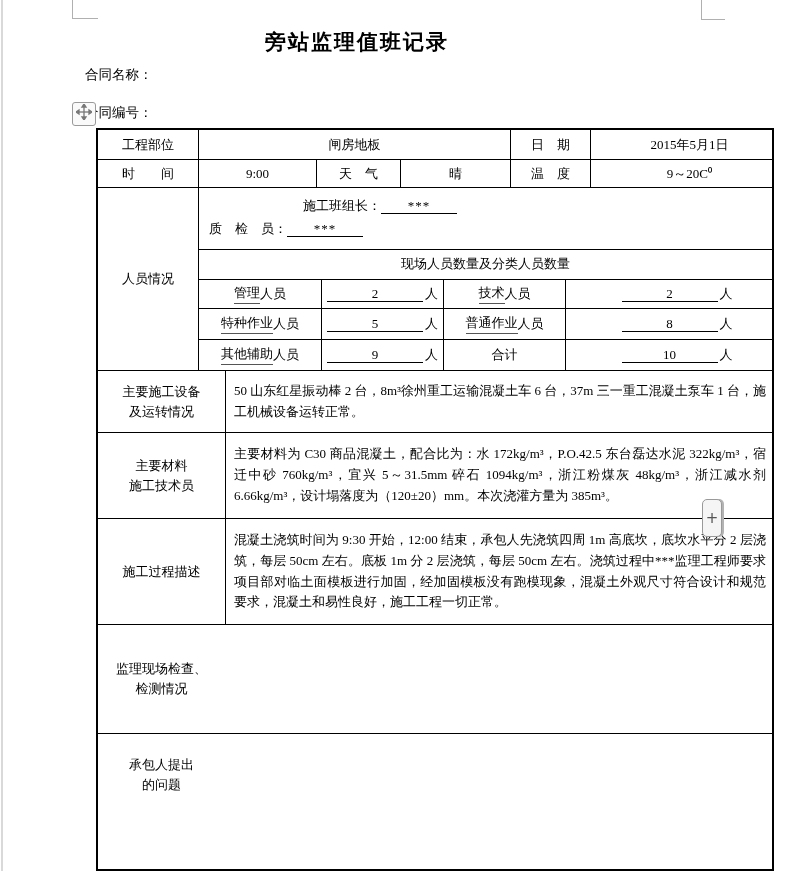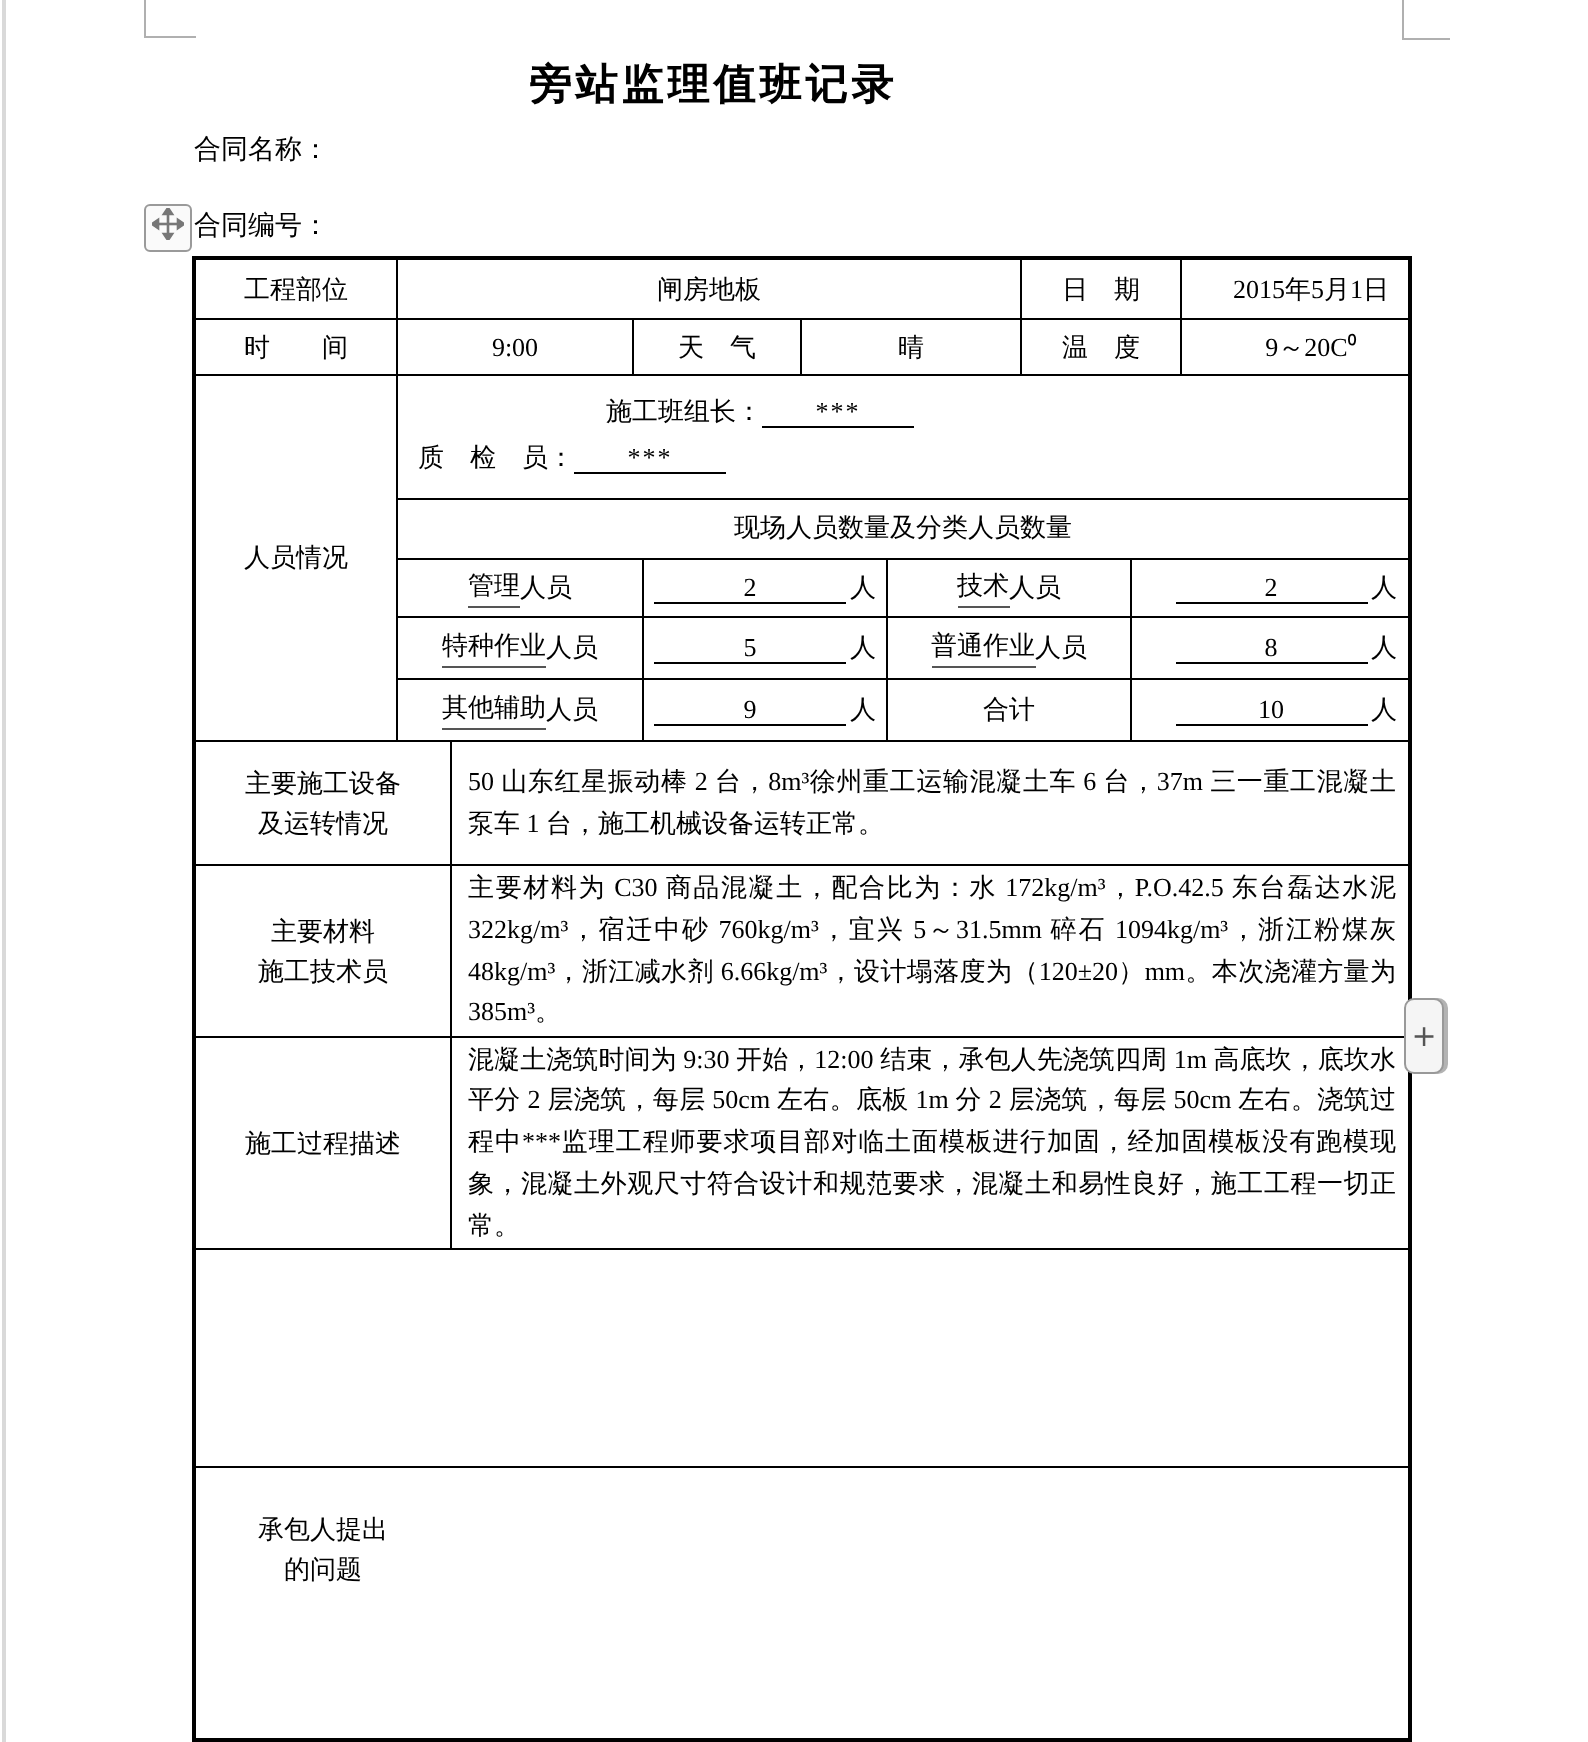--- a/index.html
+++ b/index.html
@@ -8,35 +8,35 @@
   .doc { position:relative; width:794px; height:871px; background:#fff; overflow:hidden; }
 
   .edge-line { position:absolute; left:1px; top:0; width:2px; height:871px; background:#d9d9d9; }
 
   .mark { position:absolute; border-left:1px solid #b0b0b0; border-bottom:1px solid #b0b0b0; }
   .mark-tl { left:72px; top:0; width:26px; height:19px; }
   .mark-tr { left:701px; top:0; width:24px; height:20px; }
 
   .title { position:absolute; left:0; top:28px; width:714px; text-align:center;
            font-size:21px; font-weight:bold; letter-spacing:2px; }
-  .contract { position:absolute; left:97px; font-size:13.5px; }
+  .contract { position:absolute; left:85px; font-size:13.5px; }
   .contract-name { top:66px; }
   .contract-no { top:104px; }
 
   .move-handle { position:absolute; left:72px; top:102px; width:24px; height:24px;
                  border:1px solid #9a9a9a; border-radius:3px; background:#fafafa;
                  display:flex; align-items:center; justify-content:center; }
 
   .plus-btn { position:absolute; left:702px; top:499px; width:20px; height:38px;
               background:#f5f5f5; border:1px solid #999; border-radius:5px;
               box-shadow:2px 0 0 #b3b3b3; color:#555; font-size:15px;
               font-family:"DejaVu Sans", sans-serif;
               display:flex; align-items:center; justify-content:center; z-index:6; }
 
-  .tbl { position:absolute; left:96px; top:128px; width:610px; height:743px;
+  .tbl { position:absolute; left:96px; top:128px; width:678px; height:743px;
          border:2px solid #000; display:flex; flex-direction:column; background:#fff; font-size:13px; }
   .trow { display:flex; width:100%; border-top:1px solid #000; }
   .trow:first-child { border-top:none; }
   .cell { border-left:1px solid #000; overflow:hidden; }
   .cell:first-child { border-left:none; }
   .lab { display:flex; align-items:center; justify-content:center; text-align:center;
          white-space:pre-line; line-height:20px; flex-shrink:0; }
   .val { display:flex; align-items:center; justify-content:center; text-align:center; flex-shrink:0; }
   .grow { flex:1 1 auto;padding-left:16px; }
   .para { display:flex; align-items:center; padding:2px 6px 2px 8px; }
@@ -211,20 +211,22 @@
     </div>
 
     <div class="trow s4">
       <div class="cell lab w127">施工过程描述</div>
       <div class="cell para grow">
           <p>混凝土浇筑时间为 9:30 开始，12:00 结束，承包人先浇筑四周 1m 高底坎，底坎水平分 2 层浇筑，每层 50cm 左右。底板 1m 分 2 层浇筑，每层 50cm 左右。浇筑过程中***监理工程师要求项目部对临土面模板进行加固，经加固模板没有跑模现象，混凝土外观尺寸符合设计和规范要求，混凝土和易性良好，施工工程一切正常。</p>
         </div>
     </div>
 
     <div class="trow s5">
+      <div class="cell lab w127">监理现场检查、
+检测情况</div>
     </div>
 
     <div class="trow s6">
       <div class="cell lab w127">承包人提出
 的问题</div>
     </div>
 
 
   </div>
 </div>

